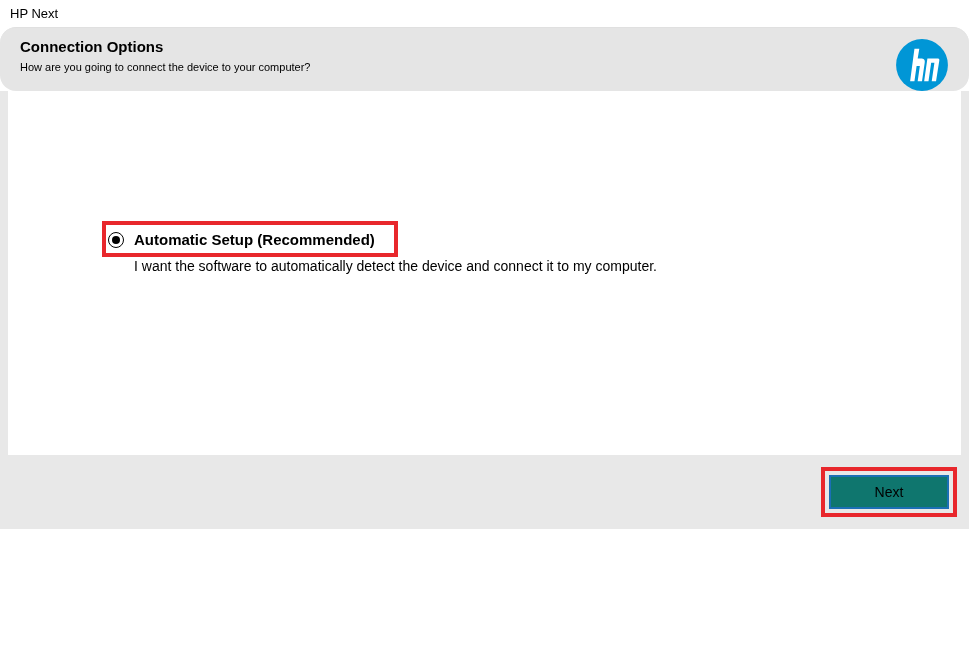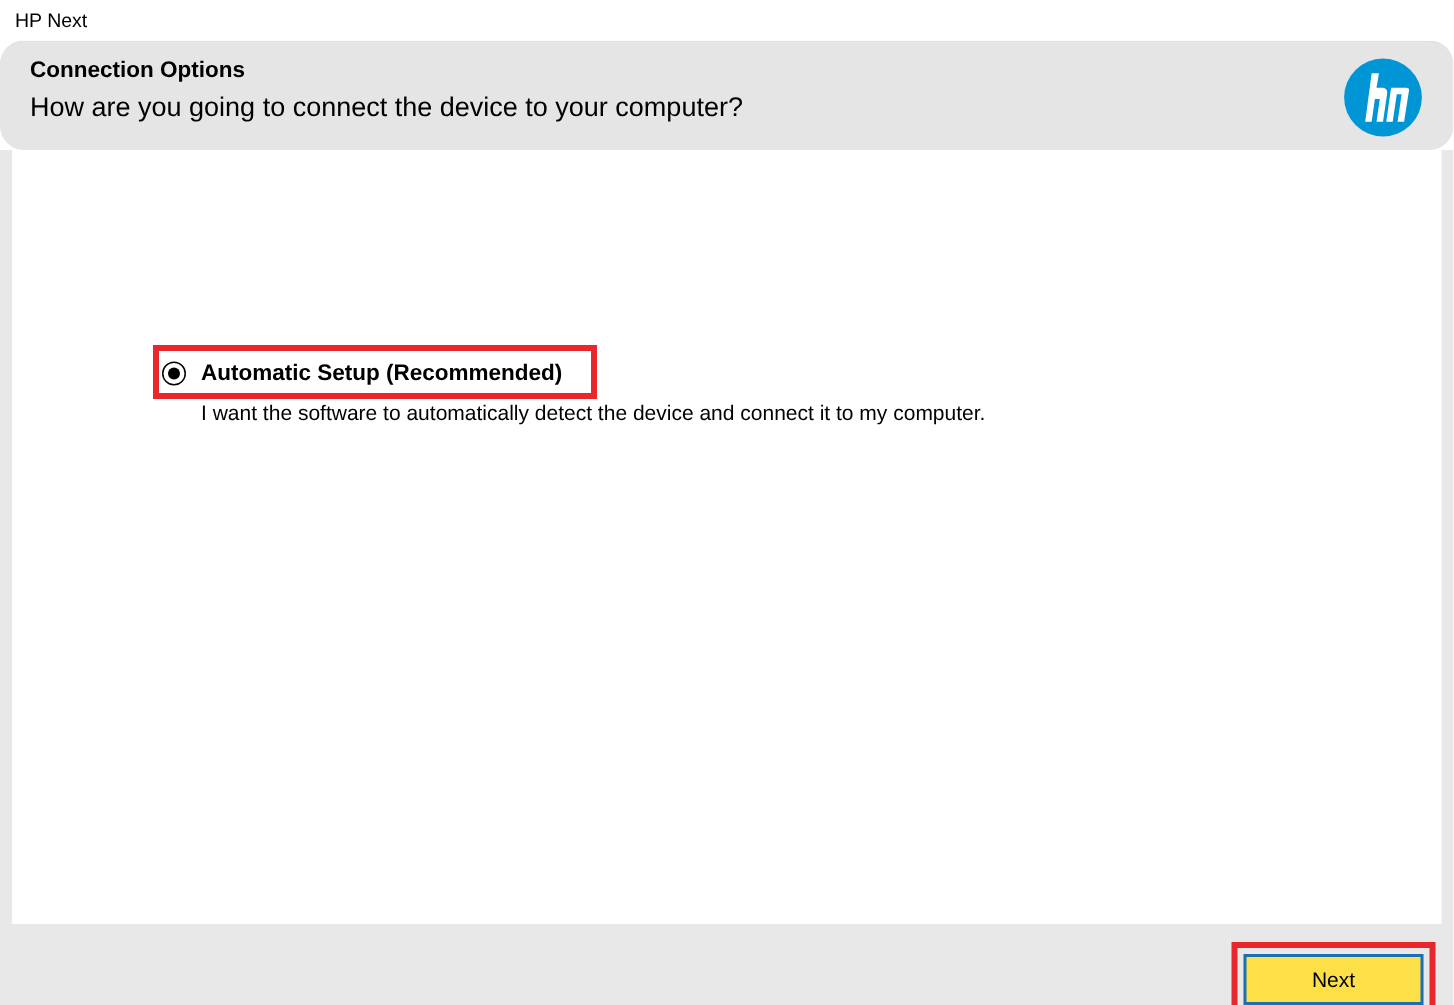--- a/index.html
+++ b/index.html
@@ -24,36 +24,36 @@
     position: relative;
     border-top: 1px solid #e0e0e0;
     border-radius: 16px;
   }
   .header-title {
     font-weight: bold;
     font-size: 15px;
     margin-bottom: 6px;
   }
   .header-subtitle {
-    font-size: 18px;
+    font-size: 11px;
   }
   .hp-logo {
     position: absolute;
     right: 20px;
     top: 10px;
     width: 54px;
     height: 54px;
   }
   .content-area {
     background: #e8e8e8;
     padding: 0 8px 8px 8px;
   }
   .content-panel {
     background: #fff;
-    height: 516px;
+    height: 364px;
     padding: 140px 20px 32px 100px;
     position: relative;
   }
   .option-group {
     margin-bottom: 60px;
     position: relative;
   }
   .option-row {
     display: flex;
     align-items: center;
@@ -103,21 +103,21 @@
     justify-content: flex-end;
     position: relative;
   }
   .next-wrapper {
     position: relative;
     display: inline-block;
   }
   .next-button {
     width: 120px;
     height: 34px;
-    background: #fde047;
+    background: #0f766e;
     border: 2px solid #1b6fb5;
     font-size: 14px;
     cursor: pointer;
     display: flex;
     align-items: center;
     justify-content: center;
   }
   .highlight-next {
     position: absolute;
     left: -8px;

